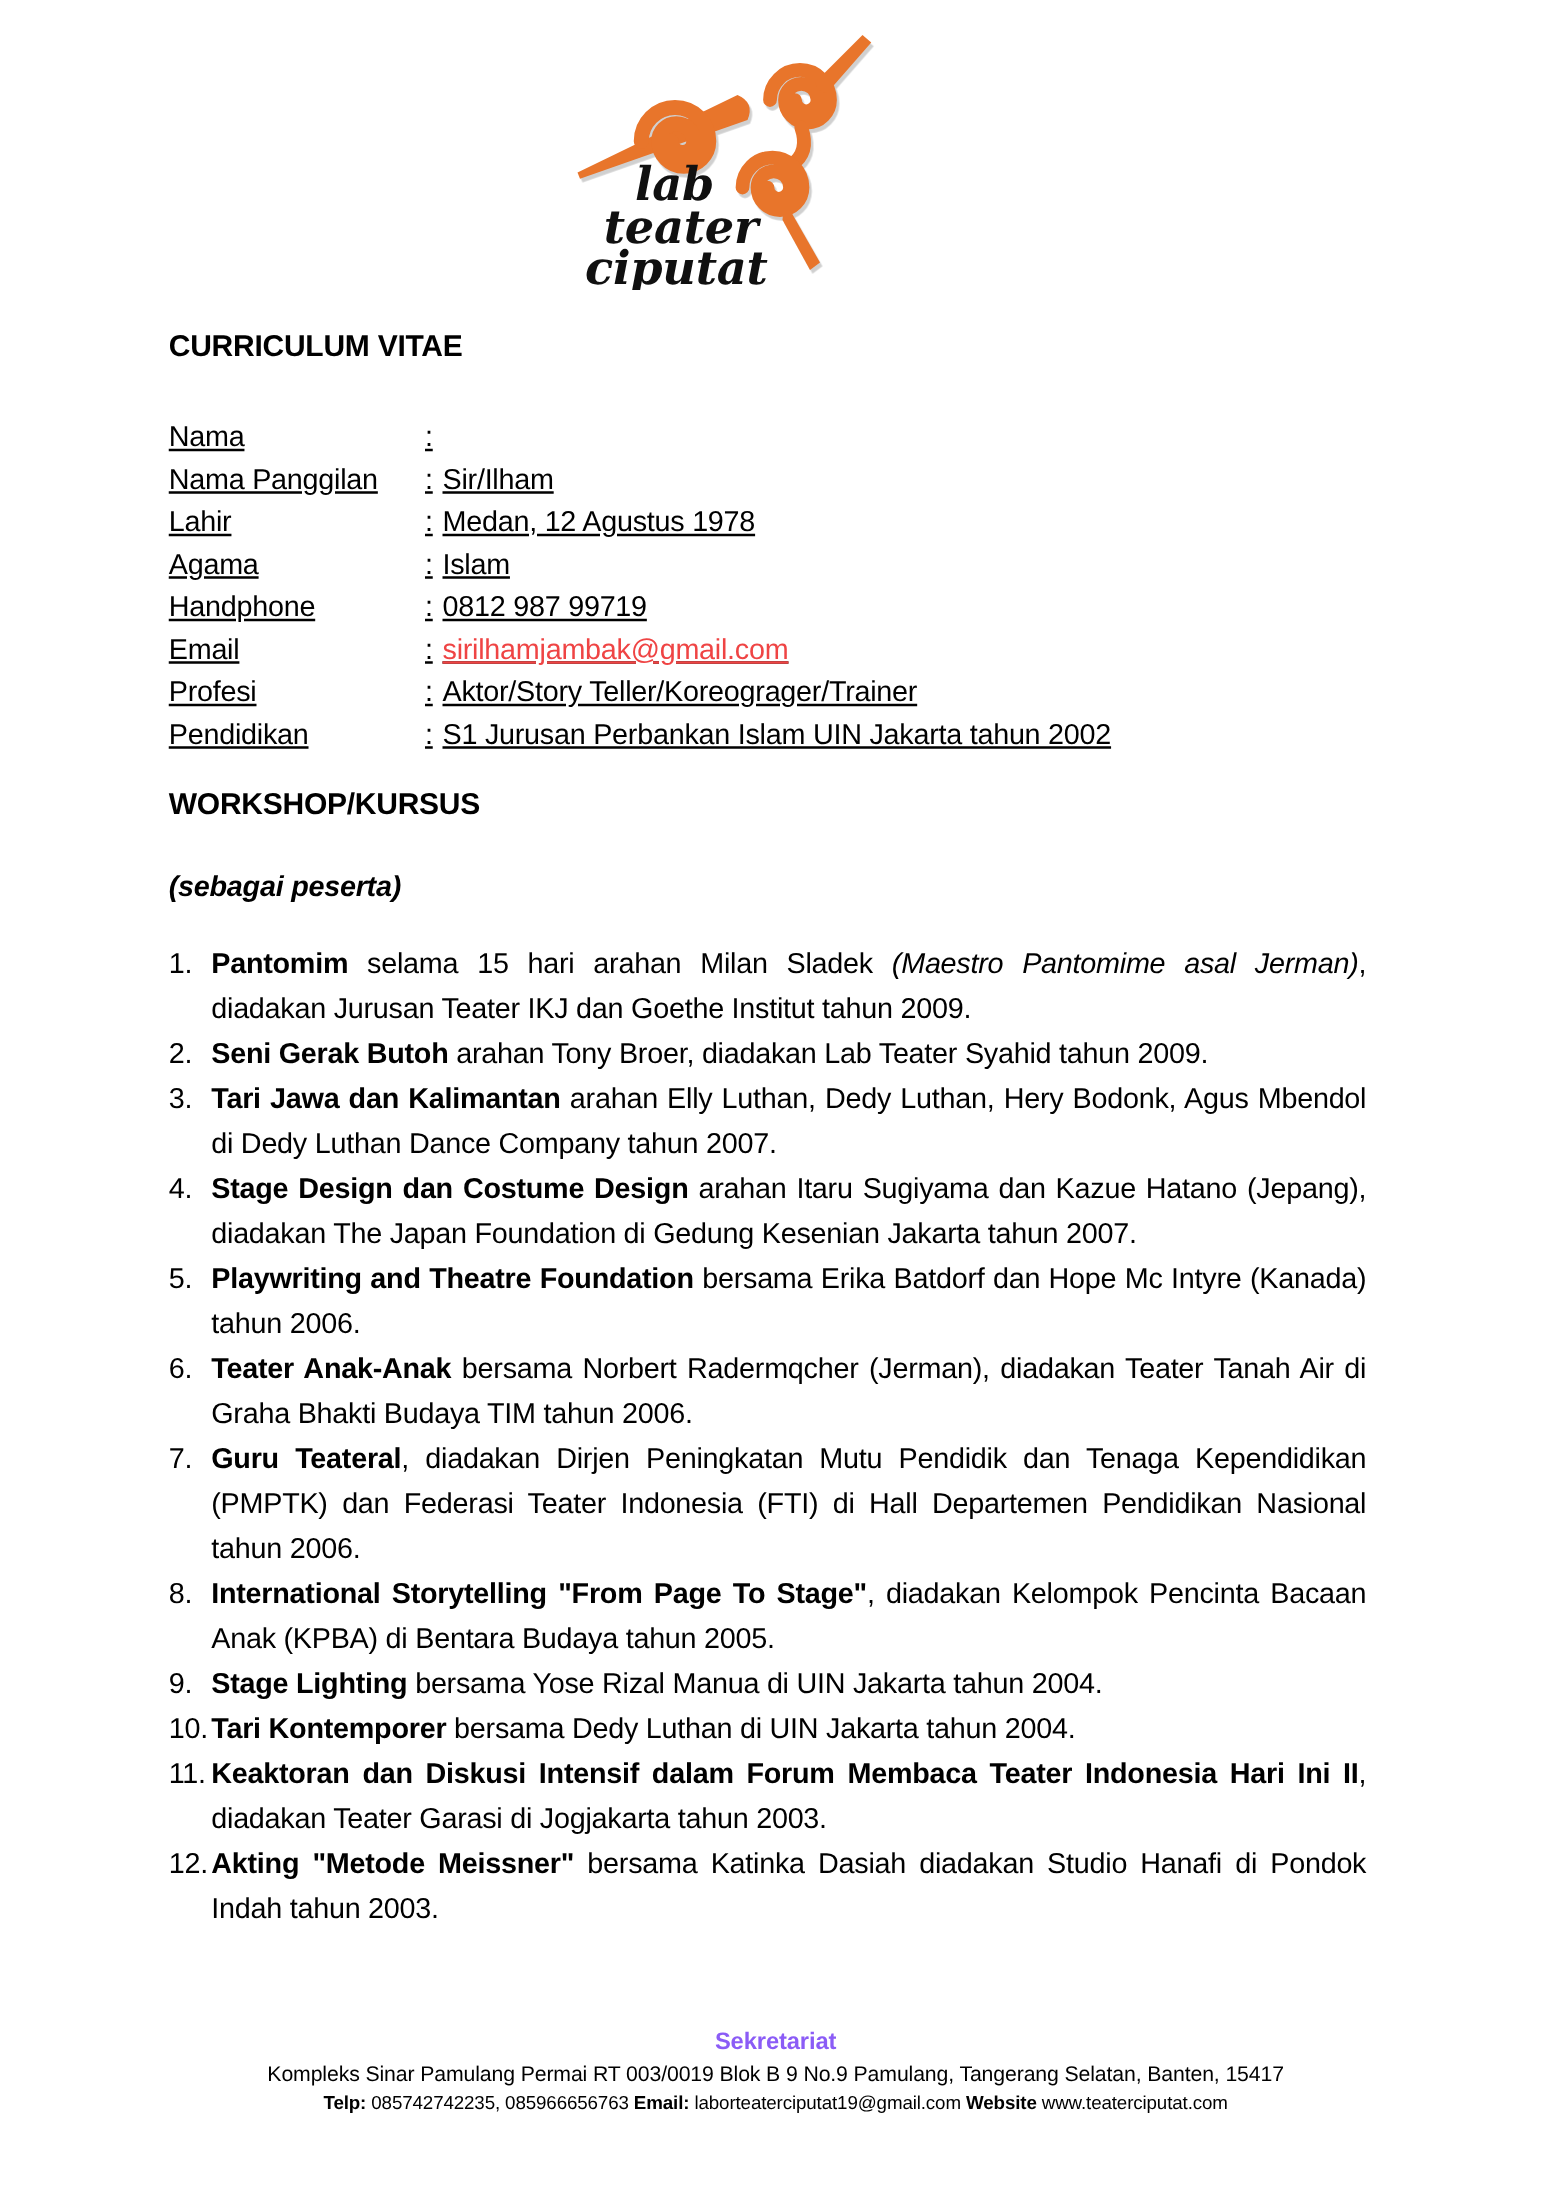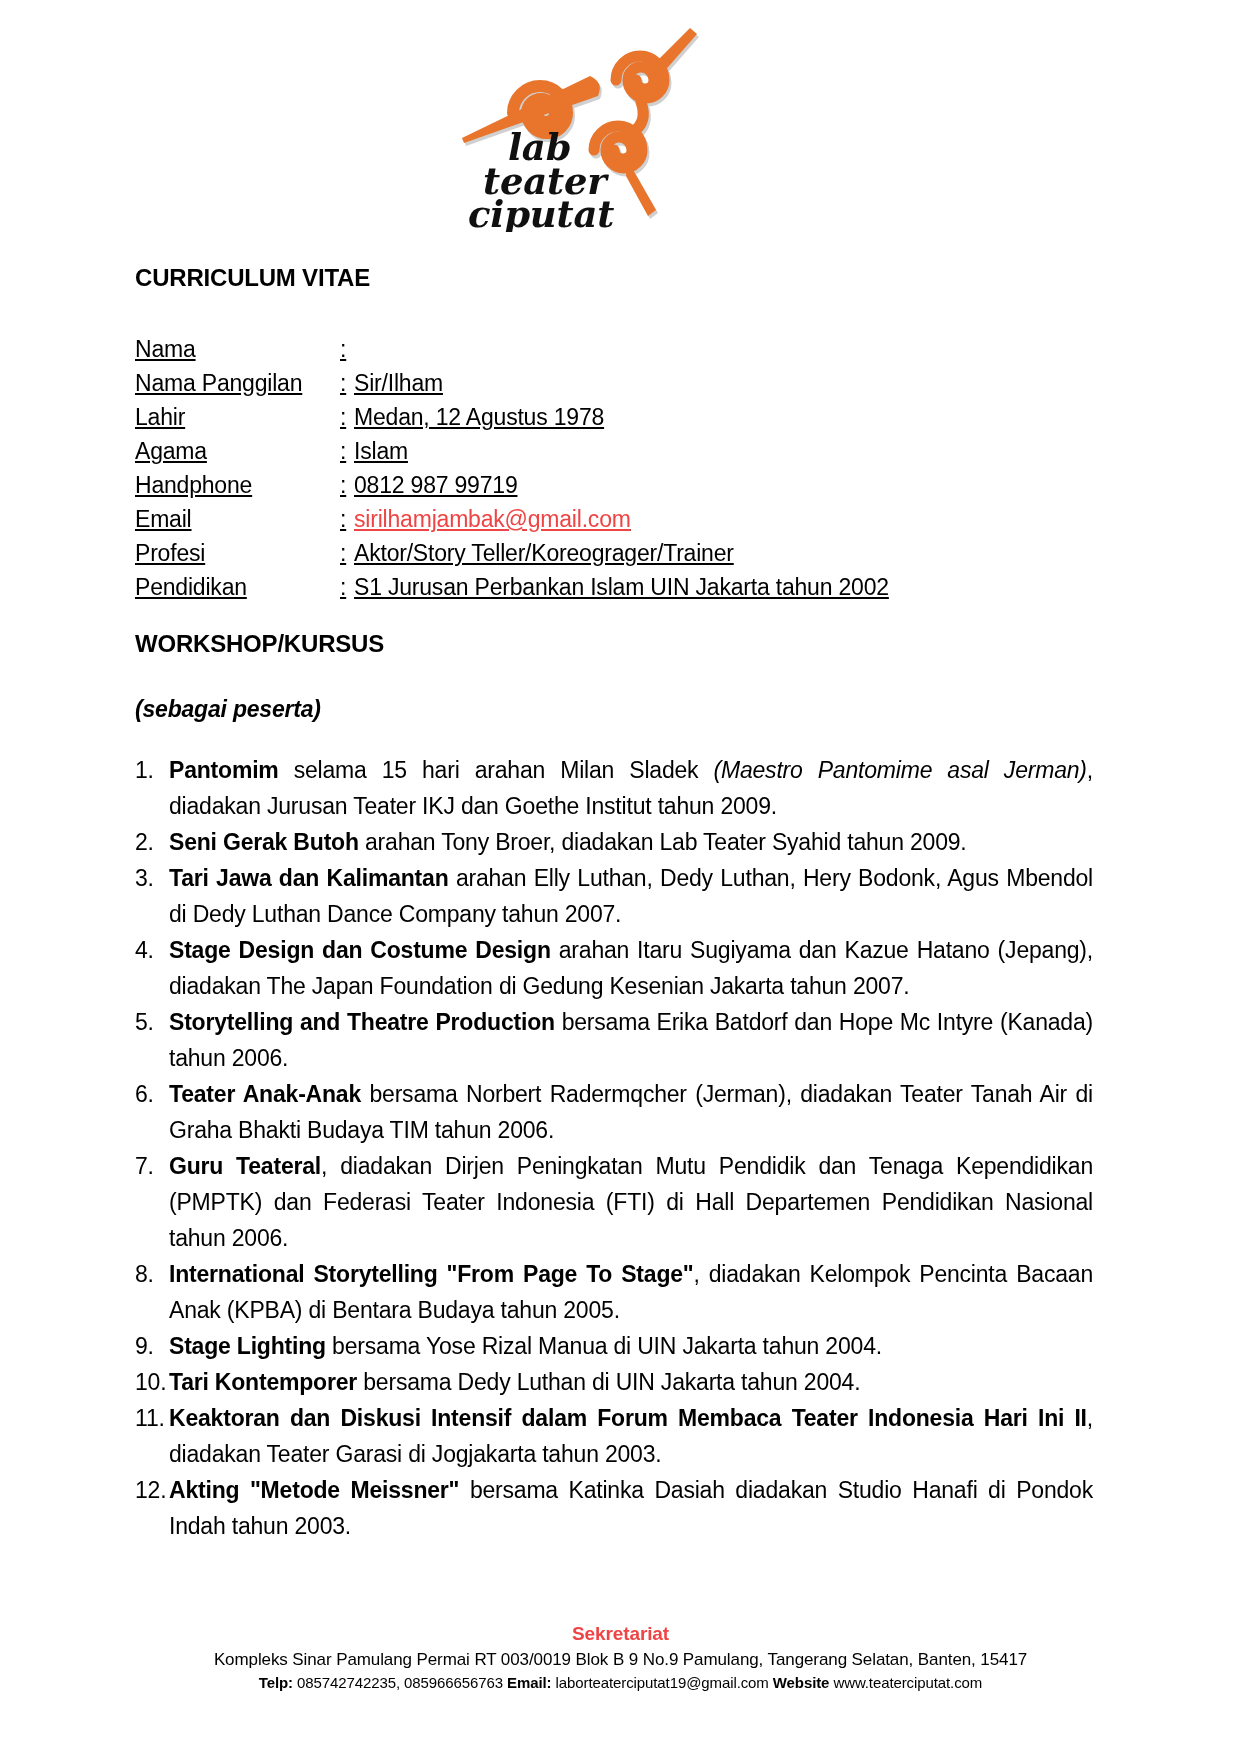--- a/index.html
+++ b/index.html
@@ -114,29 +114,29 @@
     </div>
 
   <div class="wh">WORKSHOP/KURSUS</div>
   <div class="sub">(sebagai peserta)</div>
 
   <div class="wlist">
       <div class="witem"><span class="wnum">1.</span><span><b>Pantomim</b> selama 15 hari arahan Milan Sladek <i>(Maestro Pantomime asal Jerman)</i>, diadakan Jurusan Teater IKJ dan Goethe Institut tahun 2009.</span></div>
       <div class="witem"><span class="wnum">2.</span><span><b>Seni Gerak Butoh</b> arahan Tony Broer, diadakan Lab Teater Syahid tahun 2009.</span></div>
       <div class="witem"><span class="wnum">3.</span><span><b>Tari Jawa dan Kalimantan</b> arahan Elly Luthan, Dedy Luthan, Hery Bodonk, Agus Mbendol di Dedy Luthan Dance Company tahun 2007.</span></div>
       <div class="witem"><span class="wnum">4.</span><span><b>Stage Design dan Costume Design</b> arahan Itaru Sugiyama dan Kazue Hatano (Jepang), diadakan The Japan Foundation di Gedung Kesenian Jakarta tahun 2007.</span></div>
-      <div class="witem"><span class="wnum">5.</span><span><b>Storytelling and Theatre Production</b> bersama Erika Batdorf dan Hope Mc Intyre (Kanada) tahun 2006.</span></div>
+      <div class="witem"><span class="wnum">5.</span><span><b>Playwriting and Theatre Foundation</b> bersama Erika Batdorf dan Hope Mc Intyre (Kanada) tahun 2006.</span></div>
       <div class="witem"><span class="wnum">6.</span><span><b>Teater Anak-Anak</b> bersama Norbert Radermqcher (Jerman), diadakan Teater Tanah Air di Graha Bhakti Budaya TIM tahun 2006.</span></div>
       <div class="witem"><span class="wnum">7.</span><span><b>Guru Teateral</b>, diadakan Dirjen Peningkatan Mutu Pendidik dan Tenaga Kependidikan (PMPTK) dan Federasi Teater Indonesia (FTI) di Hall Departemen Pendidikan Nasional tahun 2006.</span></div>
       <div class="witem"><span class="wnum">8.</span><span><b>International Storytelling "From Page To Stage"</b>, diadakan Kelompok Pencinta Bacaan Anak (KPBA) di Bentara Budaya tahun 2005.</span></div>
       <div class="witem"><span class="wnum">9.</span><span><b>Stage Lighting</b> bersama Yose Rizal Manua di UIN Jakarta tahun 2004.</span></div>
       <div class="witem"><span class="wnum">10.</span><span><b>Tari Kontemporer</b> bersama Dedy Luthan di UIN Jakarta tahun 2004.</span></div>
       <div class="witem"><span class="wnum">11.</span><span><b>Keaktoran dan Diskusi Intensif dalam Forum Membaca Teater Indonesia Hari Ini II</b>, diadakan Teater Garasi di Jogjakarta tahun 2003.</span></div>
       <div class="witem"><span class="wnum">12.</span><span><b>Akting "Metode Meissner"</b> bersama Katinka Dasiah diadakan Studio Hanafi di Pondok Indah tahun 2003.</span></div>
     </div>
 
   <div class="footer">
-    <div class="fhead" style="color: #ef4444;">Sekretariat</div>
+    <div class="fhead" style="color: #8b5cf6;">Sekretariat</div>
     <div class="faddr">Kompleks Sinar Pamulang Permai RT 003/0019 Blok B 9 No.9 Pamulang, Tangerang Selatan, Banten, 15417</div>
     <div class="fcontact"><b>Telp:</b> 085742742235, 085966656763 <b>Email:</b> laborteaterciputat19@gmail.com <b>Website</b> www.teaterciputat.com</div>
   </div>
 
 </div>
 
 </body></html>

